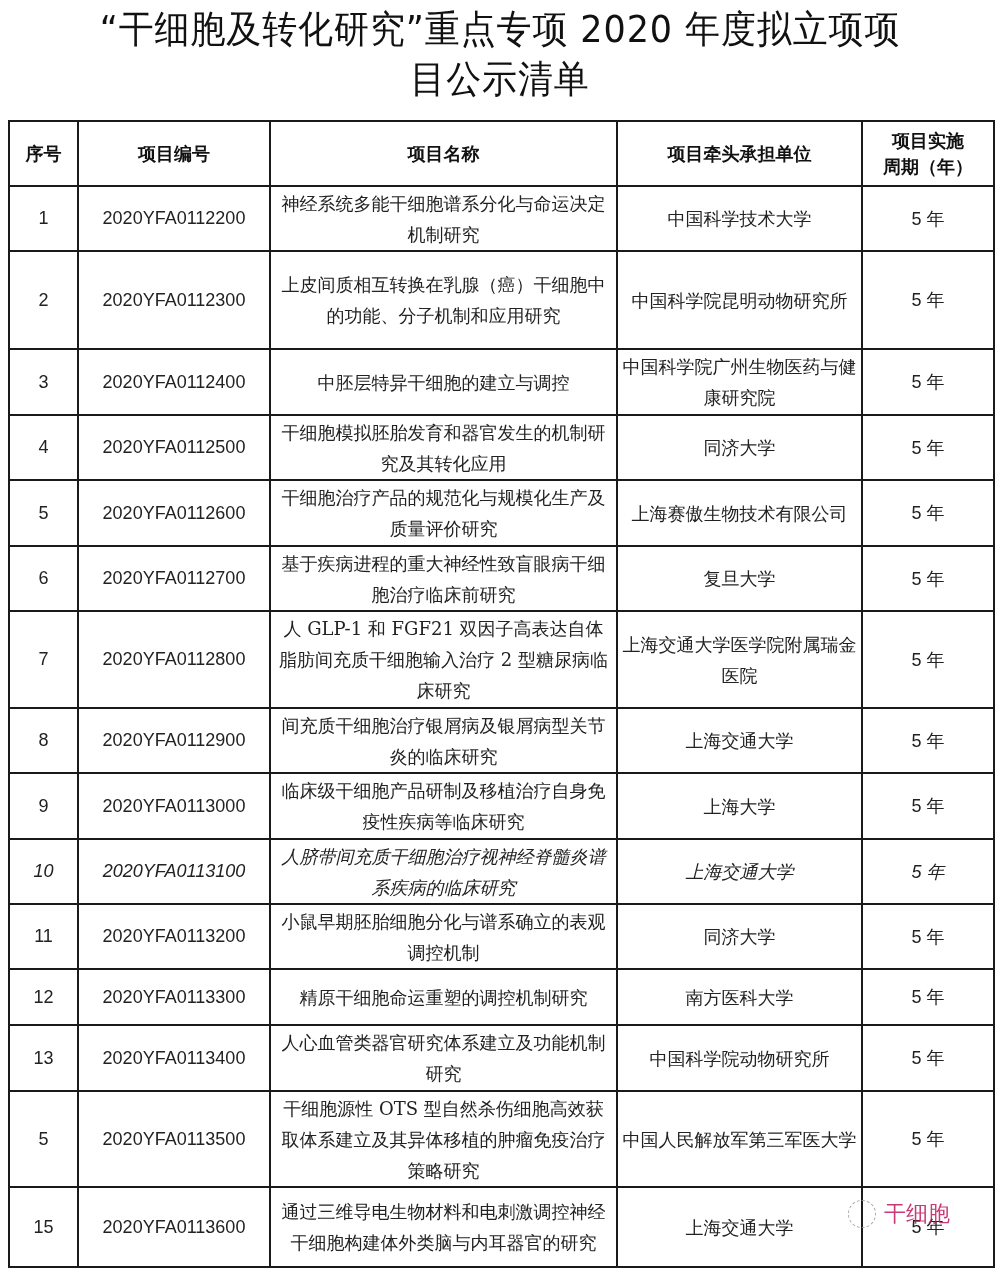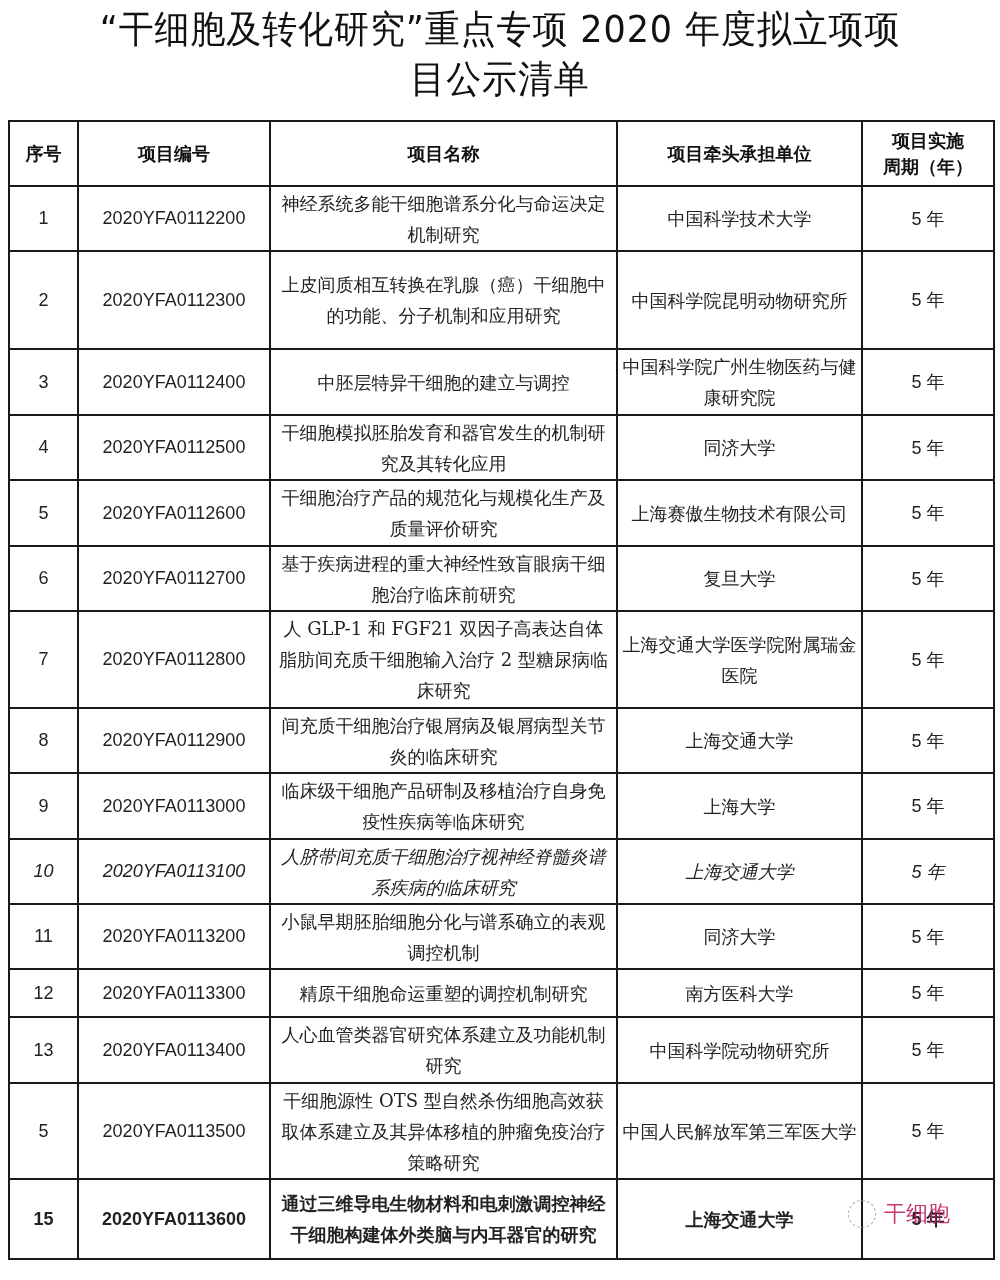--- a/index.html
+++ b/index.html
@@ -132,42 +132,42 @@
         <td class="unit">上海交通大学</td>
         <td class="period">5 年</td>
       </tr>
       <tr style="height: 65px; margin-left: 36px;">
         <td class="idx">11</td>
         <td class="code">2020YFA0113200</td>
         <td class="name">小鼠早期胚胎细胞分化与谱系确立的表观调控机制</td>
         <td class="unit">同济大学</td>
         <td class="period">5 年</td>
       </tr>
-      <tr style="height: 48px;">
+      <tr style="height: 56px;">
         <td class="idx">12</td>
         <td class="code">2020YFA0113300</td>
         <td class="name">精原干细胞命运重塑的调控机制研究</td>
         <td class="unit">南方医科大学</td>
         <td class="period">5 年</td>
       </tr>
       <tr style="height: 66px;">
         <td class="idx">13</td>
         <td class="code">2020YFA0113400</td>
         <td class="name">人心血管类器官研究体系建立及功能机制研究</td>
         <td class="unit">中国科学院动物研究所</td>
         <td class="period">5 年</td>
       </tr>
       <tr style="height: 96px;">
         <td class="idx">5</td>
         <td class="code">2020YFA0113500</td>
         <td class="name">干细胞源性 OTS 型自然杀伤细胞高效获取体系建立及其异体移植的肿瘤免疫治疗策略研究</td>
         <td class="unit">中国人民解放军第三军医大学</td>
         <td class="period">5 年</td>
       </tr>
-      <tr style="height: 80px; font-weight: bold;">
+      <tr style="height: 80px;">
         <td class="idx">15</td>
         <td class="code">2020YFA0113600</td>
         <td class="name">通过三维导电生物材料和电刺激调控神经干细胞构建体外类脑与内耳器官的研究</td>
         <td class="unit">上海交通大学</td>
         <td class="period">5 年</td>
       </tr>
     </tbody>
 </table>
 
 <div class="watermark">

